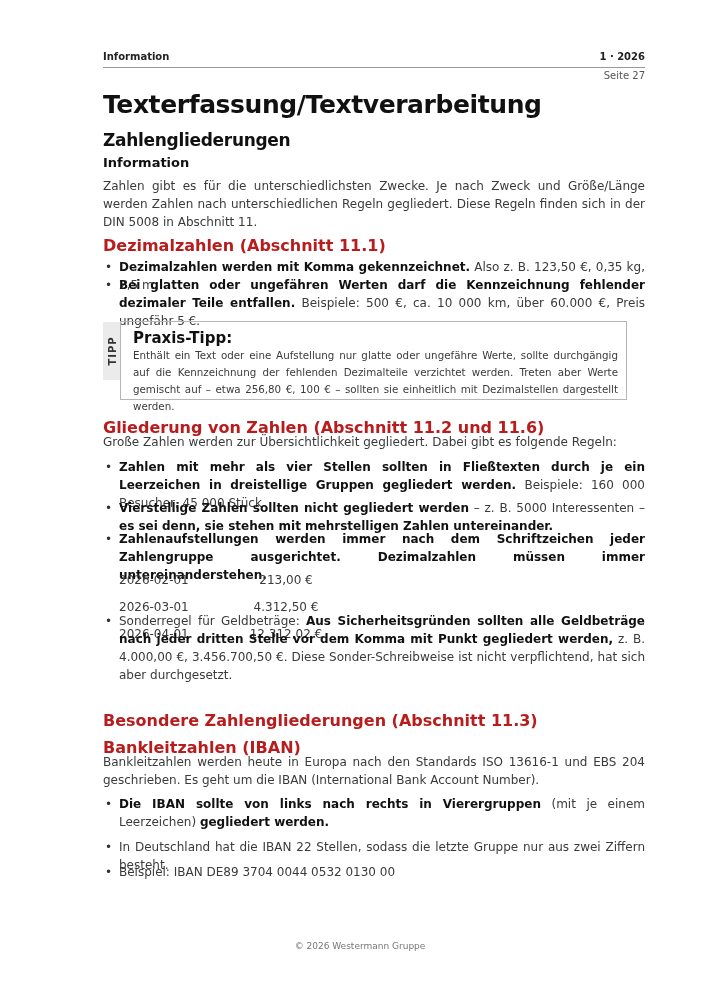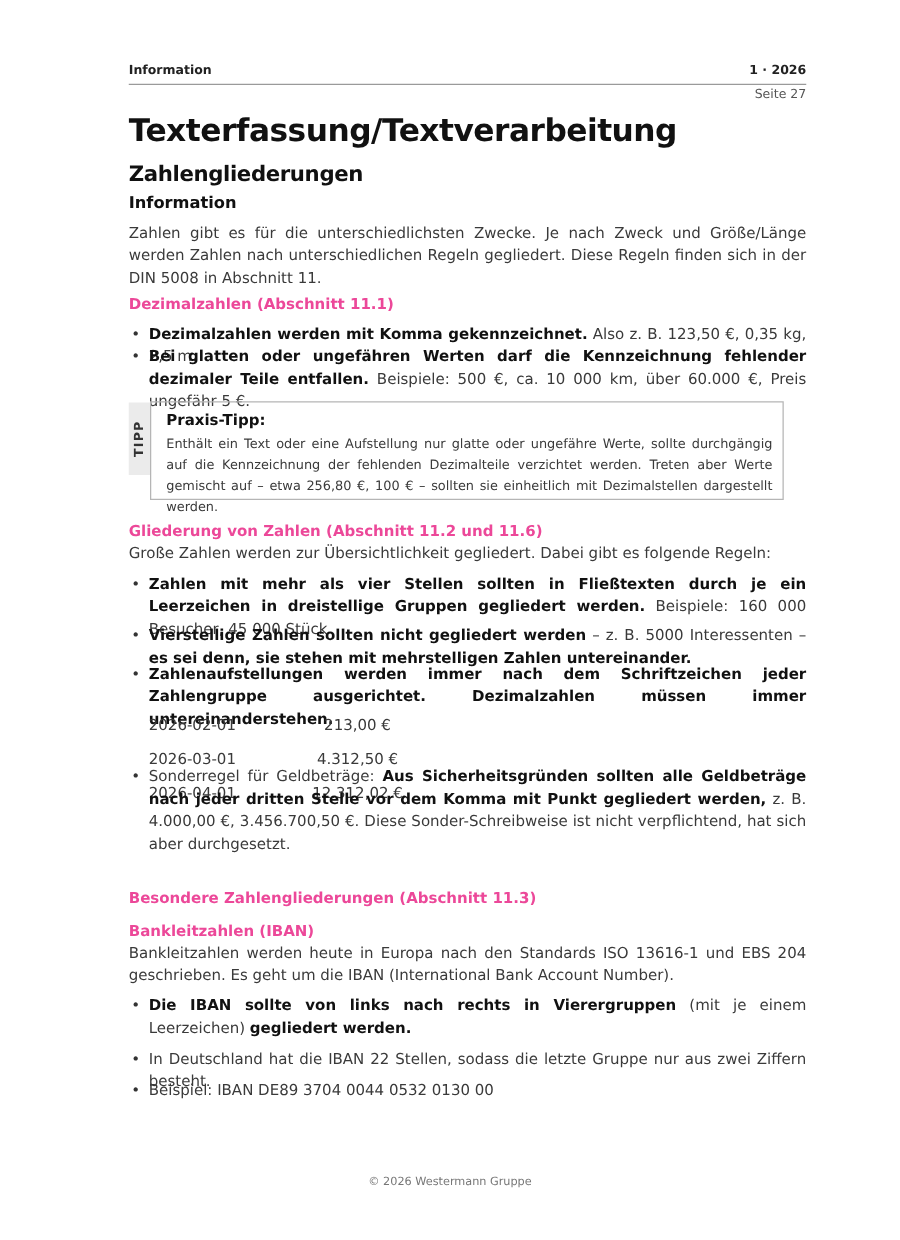--- a/index.html
+++ b/index.html
@@ -11,29 +11,29 @@
   .hdr-left { position:absolute; left:0; top:2px; font-size:10px; font-weight:bold; color:#222; }
   .hdr-right { position:absolute; right:0; top:2px; font-size:10px; font-weight:bold; color:#222; }
   .hdr-page { position:absolute; right:0; top:70px; font-size:10px; color:#555; }
 
   .h1 { position:absolute; left:0; top:90px; font-size:25px; font-weight:bold; color:#111; letter-spacing:-0.4px; white-space:nowrap; }
   .h2 { position:absolute; left:0; top:130px; font-size:17px; font-weight:bold; color:#111; letter-spacing:-0.3px; }
   .h3 { position:absolute; left:0; top:155px; font-size:13px; font-weight:bold; color:#111; }
 
   .para { position:absolute; left:0; width:542px; font-size:12px; line-height:18px; color:#3a3a3a; text-align:justify; }
   .para b, .li b { color:#111; }
-  .subhead { position:absolute; left:0; font-size:12px; font-weight:bold; color:#ec4899; }
+  .subhead { position:absolute; left:0; font-size:16px; font-weight:bold; color:#b91c1c; }
 
   .li { position:absolute; left:16px; width:526px; font-size:12px; line-height:18px; color:#3a3a3a; text-align:justify; }
   .li::before { content:"•"; position:absolute; left:-14px; top:0; color:#333; }
 
   .tipp-tab { position:absolute; left:0; top:322px; width:17px; height:58px; background:#ebebeb; }
   .tipp-tab span { position:absolute; left:50%; top:50%; transform:translate(-50%,-50%) rotate(-90deg); font-size:10px; font-weight:bold; color:#333; letter-spacing:1px; }
   .tipp-box { position:absolute; left:17px; top:321px; width:507px; height:79px; border:1px solid #b5b5b5; padding:0 8px; box-sizing:border-box; }
-  .tipp-title { position:absolute; left:12px; top:7px; font-size:12px; font-weight:bold; color:#111; }
+  .tipp-title { position:absolute; left:12px; top:7px; font-size:15px; font-weight:bold; color:#111; }
   .tipp-text { position:absolute; left:12px; top:25px; width:505px; font-size:10.3px; line-height:17px; color:#3a3a3a; text-align:justify; }
 
   .amt-table { position:absolute; left:16px; top:573px; }
   .amt-row { position:relative; height:27px; font-size:12px; color:#3a3a3a; }
   .amt-date { position:absolute; left:0; width:100px; }
   .amt-val { position:absolute; left:115px; width:104px; text-align:center; }
 
   .footer { position:absolute; left:0; width:720px; top:941px; text-align:center; font-size:9px; color:#777; }
 </style>
 </head>

